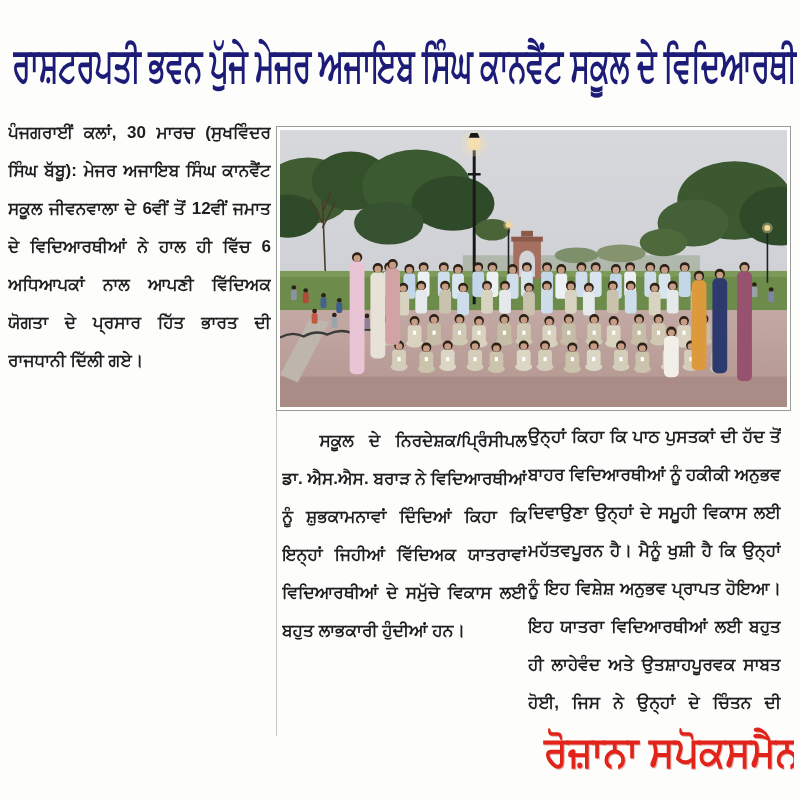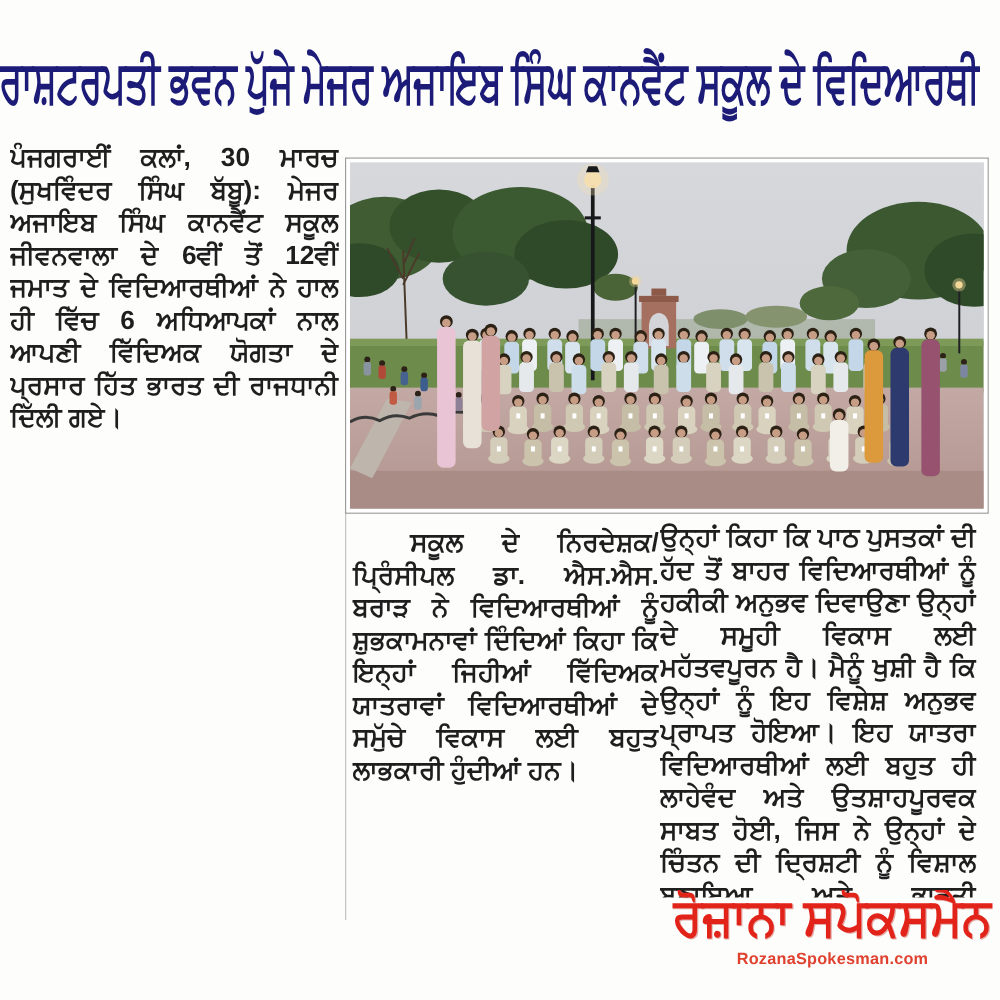--- a/index.html
+++ b/index.html
@@ -5,34 +5,34 @@
   html,body{margin:0;padding:0;}
   body{
     width:800px;height:800px;position:relative;overflow:hidden;
     background:#fdfdfc;
     font-family:"Liberation Sans","DejaVu Sans",sans-serif;
   }
   .page{position:absolute;inset:0;}
 
   
   .headline-wrap{
-    position:absolute;left:0;top:26px;width:784px;height:80px;
+    position:absolute;left:13px;top:26px;width:784px;height:80px;
     display:flex;align-items:center;justify-content:center;overflow:hidden;
   }
   .headline{
     display:inline-block;white-space:nowrap;
     font-size:40px;font-weight:bold;letter-spacing:-0.5px;
     color:var(--headline-color,#1c1c78);
   }
 
   
   .col{
     position:absolute;
     color:var(--body-color,#1e1e1e);
-    font-size:21px;line-height:26px;text-align:justify;
+    font-size:17px;line-height:38px;text-align:justify;
     font-weight:600;overflow:hidden;
   }
   .col p{margin:0;}
   .col p.indent{text-indent:2.2em;}
   #col1{left:8px;  top:114px;width:263px;height:650px;}
   #col2{left:282px;top:422px;width:245px;height:330px;}
   #col3{left:528px;top:418px;width:253px;height:300px;}
   .dateline{font-weight:800;}
 
   
@@ -43,21 +43,21 @@
     position:absolute;left:277px;top:127px;width:513px;height:283px;
     box-sizing:border-box;border:3px solid #ffffff;
     box-shadow:0 0 0 1px #9b9b99;
     background:#cdced2;overflow:hidden;
   }
   .photo svg{display:block;width:100%;height:100%;}
 
   
   .footer-logo{
     position:absolute;left:538px;top:712px;width:256px;height:80px;
-    display:flex;flex-direction:column;align-items:center;justify-content:flex-start;
+    display:flex;flex-direction:row;align-items:center;justify-content:flex-start;
     overflow:hidden;
   }
   .logo-punjabi{
     display:inline-block;white-space:nowrap;
     font-size:40px;font-weight:bold;color:var(--logo-red,#e2231a);
     text-shadow:1px 1px 0 rgba(180,20,10,.35);
   }
   .logo-site{
     margin-top:2px;font-size:13px;font-weight:bold;letter-spacing:.2px;
     color:var(--site-red,#e0402e);white-space:nowrap;

